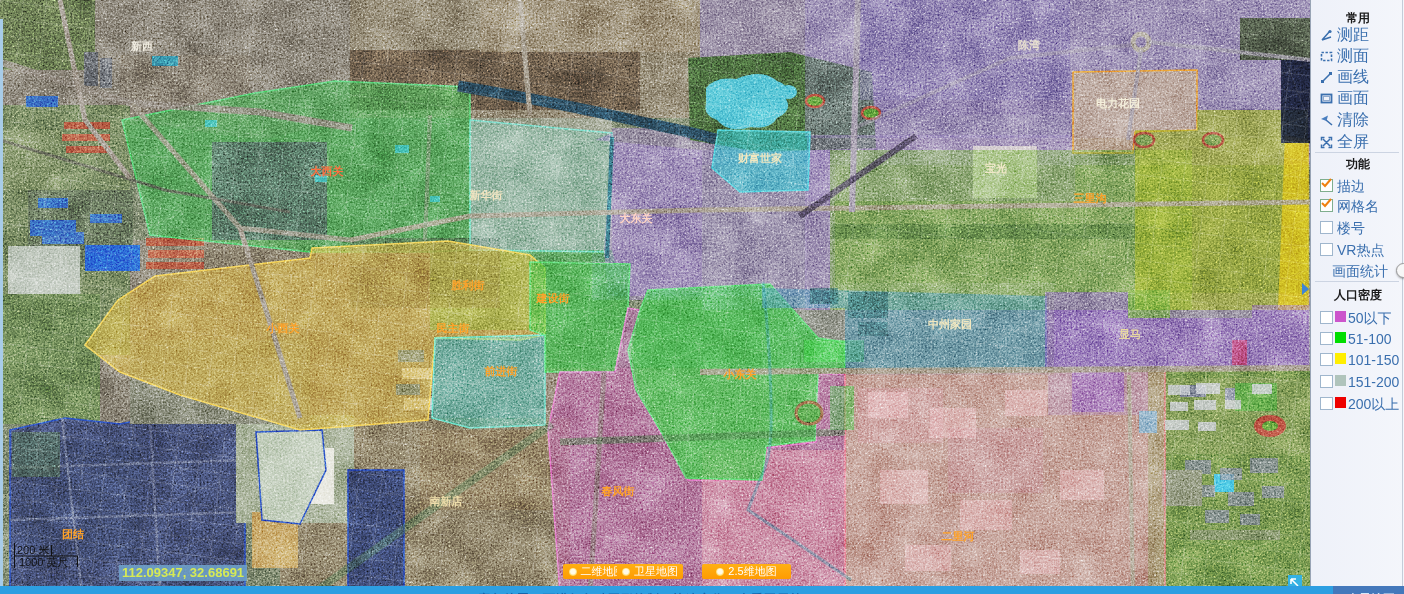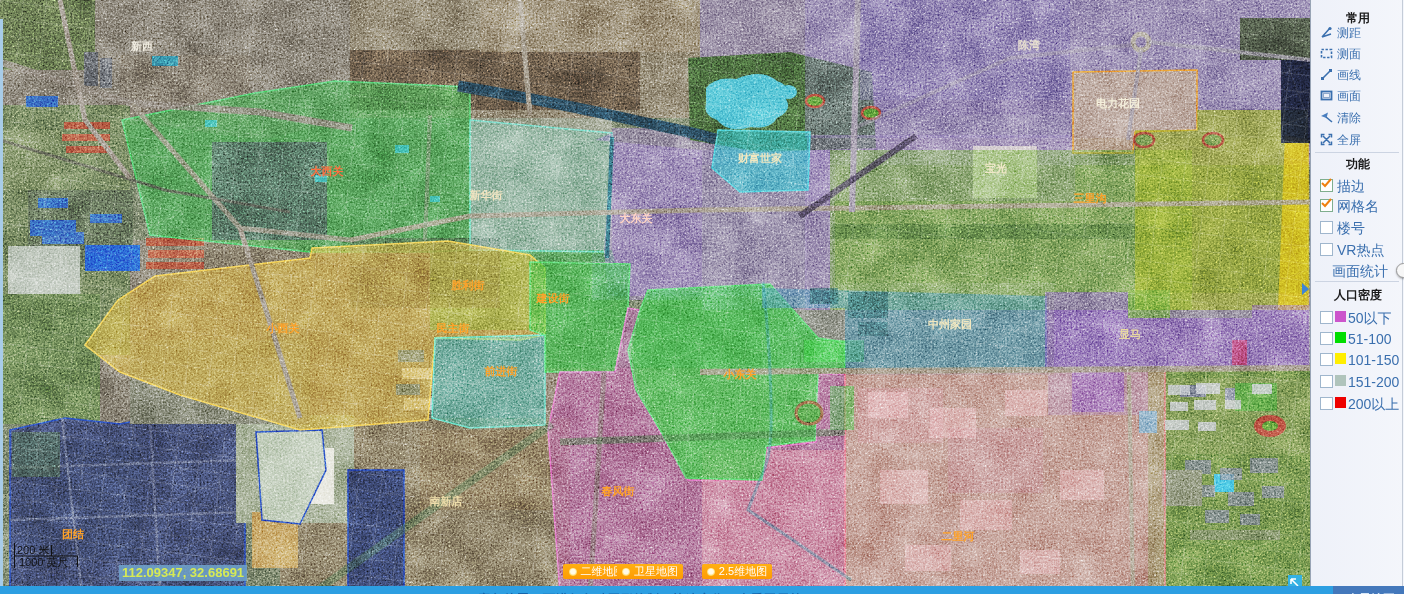--- a/index.html
+++ b/index.html
@@ -10,21 +10,21 @@
   #menubar{position:absolute;left:0;top:0;width:1310px;height:19px;
     background:linear-gradient(#eaf2fb,#d5e7f7 40%,#bed8f0 85%,#c8def2);
     border-bottom:1px solid #9fc0dd;z-index:30;}
   .mi{position:absolute;top:4px;font-size:11.5px;font-weight:bold;color:#2e6cb0;white-space:nowrap;}
   .msep{position:absolute;top:4px;width:1px;height:12px;background:#b9cfe4;}
   
   #sidebar{position:absolute;left:1310px;top:0;width:94px;height:586px;
     background:linear-gradient(90deg,#eef1f9,#f4f6fb);border-left:1px solid #98a4b5;z-index:40;}
   .shead{position:absolute;left:0;width:94px;text-align:center;font-size:12px;
     font-weight:bold;color:#1a1a1a;}
-  .sitem{position:absolute;left:9px;font-size:12px;color:#3a6fae;white-space:nowrap;}
+  .sitem{position:absolute;left:9px;font-size:16px;color:#3a6fae;white-space:nowrap;}
   .sitem svg{vertical-align:-2px;margin-right:4px;}
   .sdiv{position:absolute;left:4px;width:84px;height:1px;background:#ccd4e2;}
   .cb{position:absolute;width:11px;height:11px;background:#fff;border:1px solid #9fb6cd;}
   .cbc{border:1px solid #7fae8e;}
   .cbtext{position:absolute;font-size:14px;color:#3a6fae;white-space:nowrap;}
   .legsq{position:absolute;width:11px;height:11px;}
   
   #bottombar{position:absolute;left:0;top:586px;width:1404px;height:8px;background:#2d9fe2;z-index:50;overflow:hidden;}
   #bbtext{position:absolute;left:478px;top:5px;font-size:12px;color:#1565ab;font-weight:bold;letter-spacing:1px;white-space:nowrap;}
   #bbright{position:absolute;left:1333px;top:0;width:71px;height:8px;background:#4478bb;}
@@ -421,21 +421,21 @@
   <svg width="90" height="30">
     <text x="4" y="13" font-size="11" fill="#111">200 米</text>
     <text x="6" y="25" font-size="11" fill="#111">1000 英尺</text>
     <path d="M1.5,2 V27 M38.5,4 V15 M64.5,15 V26 M1.5,15 H64.5" stroke="#111" stroke-width="1" fill="none"></path>
   </svg>
 </div>
 <div id="coord">112.09347, 32.68691</div>
 
 <div class="mapbtn" style="left:563px;width:67px;"><span class="dot"></span>二维地图</div>
 <div class="mapbtn" style="left:617px;width:66px;"><span class="dot"></span>卫星地图</div>
-<div class="mapbtn" style="left:702px;width:70px;"><span class="dot"></span>2.5维地图</div>
+<div class="mapbtn" style="left:702px;width:89px;"><span class="dot"></span>2.5维地图</div>
 
 <div id="cursorbox"><svg width="14" height="11">
         <path d="M3,1 L10,8 M3,1 L3,6 M3,1 L8,1" stroke="#fff" stroke-width="1.6" fill="none"></path>
       </svg></div>
 
 <div id="bottombar">
       <div id="bbtext">应急处置：可进行各种图形绘制，快速定位，查看图层等</div>
       <div id="bbright">
         <div style="position:absolute;left:14px;top:5px;font-size:12px;font-weight:bold;color:#d8e8f8;white-space:nowrap;">全景地图</div>
       </div>

